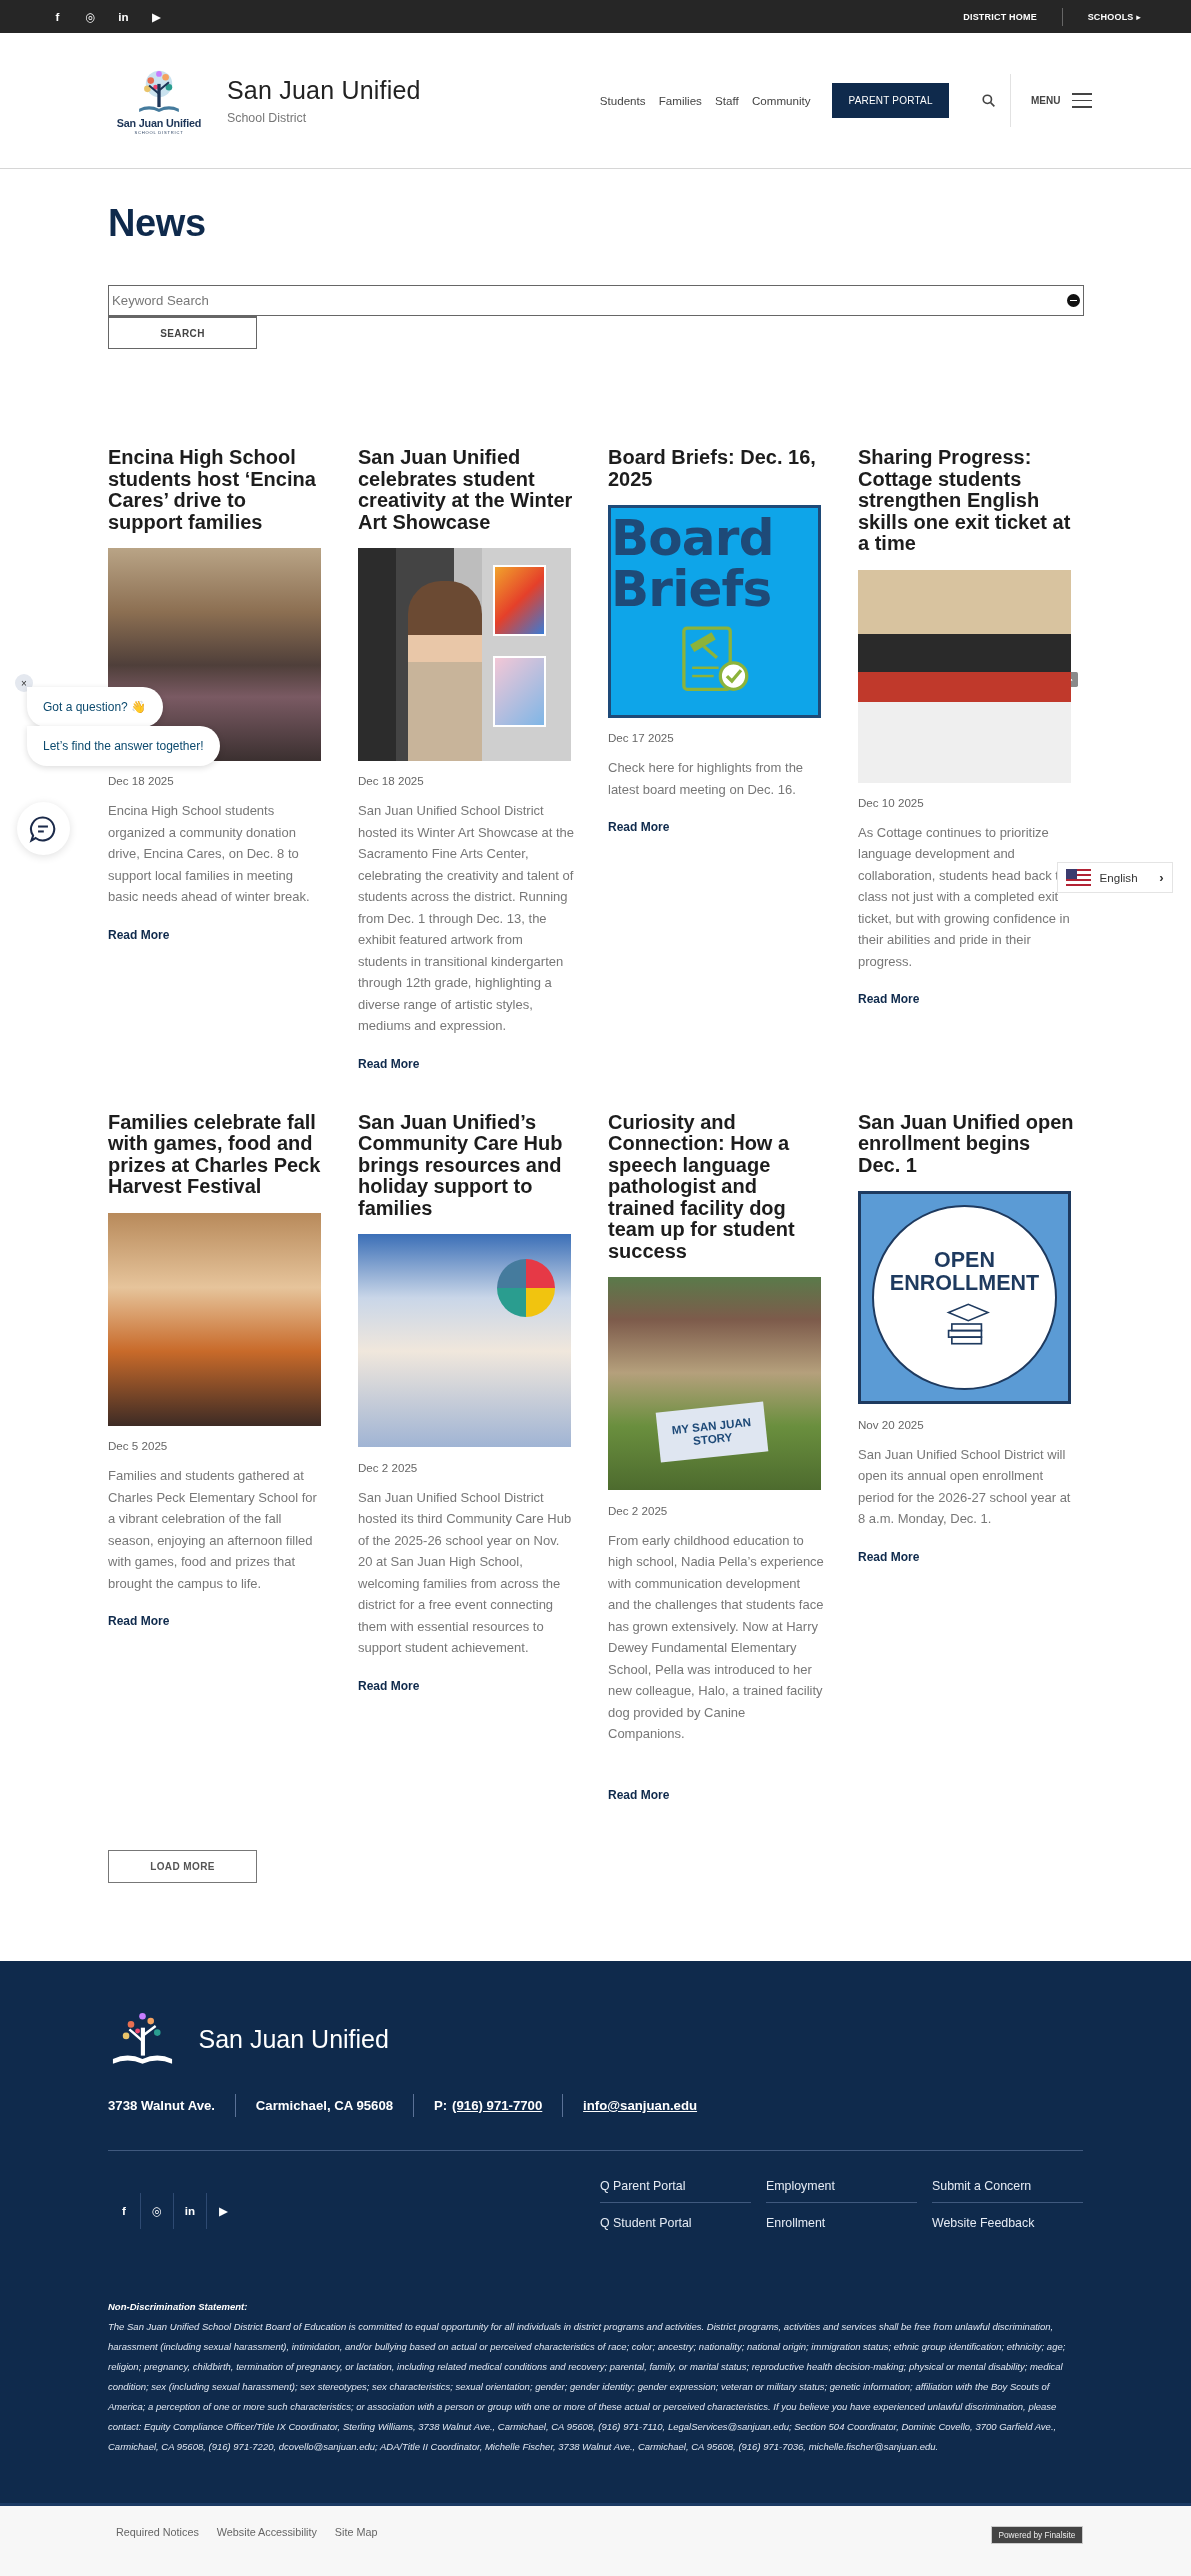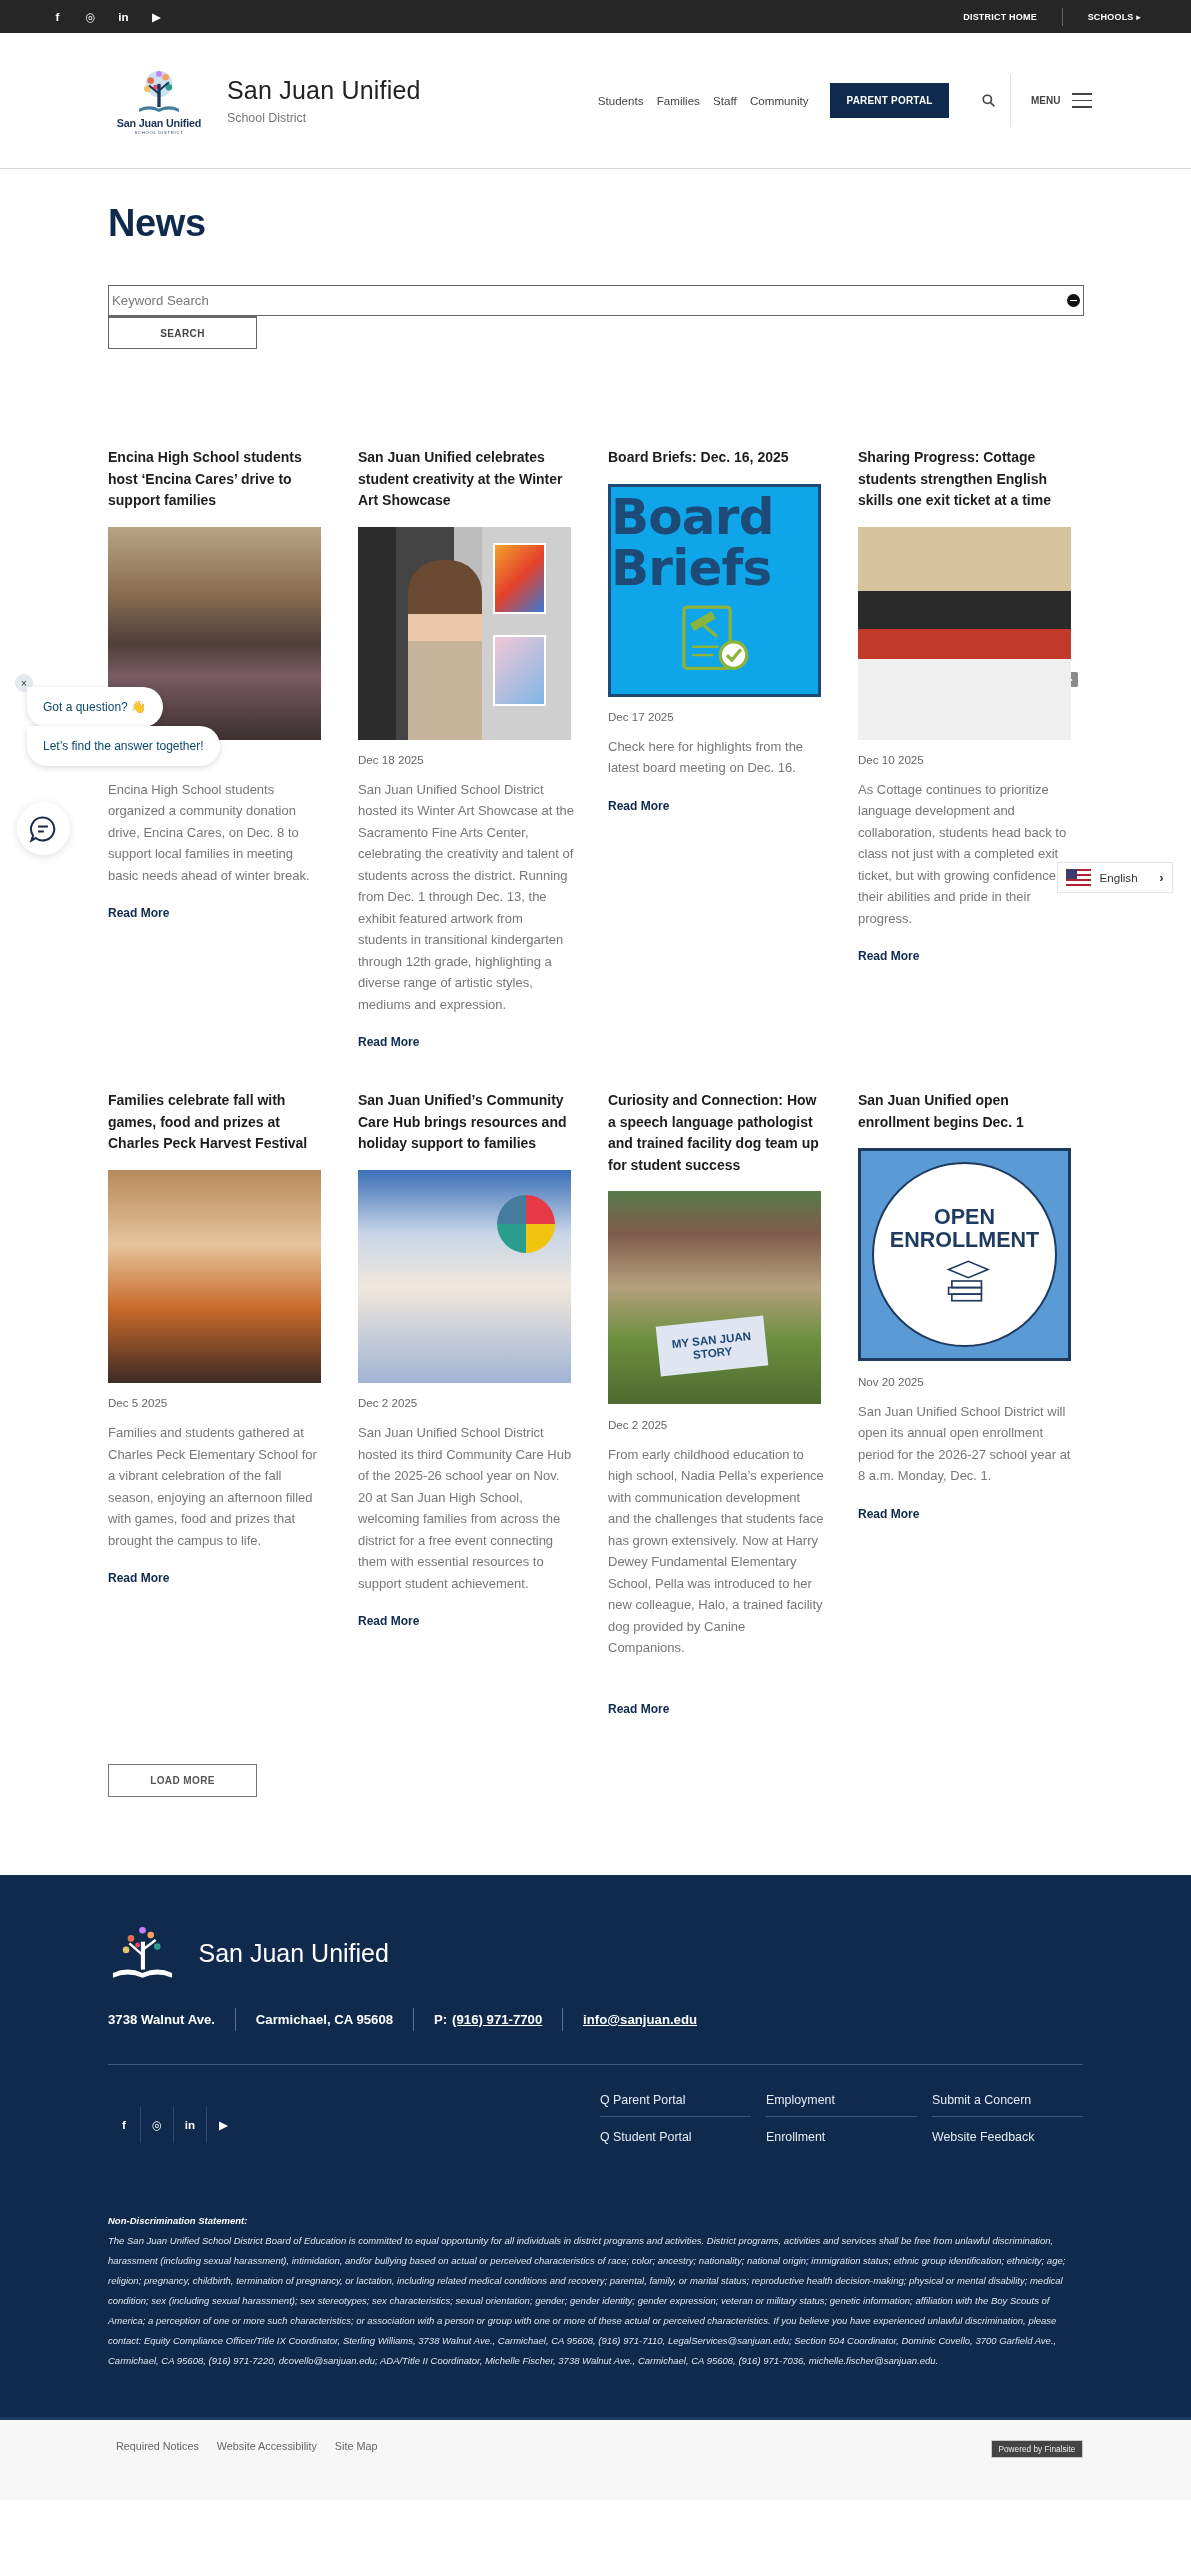--- a/index.html
+++ b/index.html
@@ -17,21 +17,21 @@
   .header { height: 136px; border-bottom: 1.7px solid #d6d6d6; display: flex; align-items: center; padding: 0 99px 0 116px; position: relative; }
   .logo { display: flex; align-items: center; gap: 25px; }
   .logo-mark { width: 86px; height: 69px; display: flex; flex-direction: column; align-items: center; justify-content: flex-end; }
   .logo-mark svg { display: block; }
   .logo-mark .lm1 { font-size: 10.8px; font-weight: bold; color: #1d3557; letter-spacing: -0.2px; }
   .logo-mark .lm2 { font-size: 4.1px; color: #1d3557; letter-spacing: 0.8px; margin-top: 0.8px; }
   .logo-text .title { font-size: 25px; color: #222; letter-spacing: 0.2px; }
   .logo-text .sub { font-size: 12.4px; color: #777; margin-top: 6.6px; }
   .main-nav { margin-left: auto; display: flex; align-items: center; }
   .main-nav .nav-link { font-size: 11.6px; color: #444; margin-right: 13.2px; font-weight: 500; cursor: pointer; }
-  .portal-btn { background: #0f2a4c; color: #fff; font-size: 10px; font-weight: bold; padding: 11.6px 16.5px; margin-left: 8.3px; letter-spacing: 0.2px; cursor: pointer; }
+  .portal-btn { background: #0f2a4c; color: #fff; font-size: 10px; font-weight: normal; padding: 11.6px 16.5px; margin-left: 8.3px; letter-spacing: 0.2px; cursor: pointer; }
   .search-ico { margin-left: 23px; width: 33px; display: flex; justify-content: center; cursor: pointer; }
   .nav-sep { width: 0.8px; height: 53px; background: #e2e2e2; margin-left: 5px; }
   .menu-btn { display: flex; align-items: center; gap: 11.6px; margin-left: 20px; font-size: 10px; font-weight: bold; color: #444; cursor: pointer; }
   .hamb { width: 20px; display: flex; flex-direction: column; gap: 5px; }
   .hamb i { display: block; height: 1.7px; background: #444; }
 
   
   .content { padding: 0 108px; position: relative; }
   .breadcrumb { padding-top: 43px; font-size: 9px; color: #333; letter-spacing: 0.4px; }
   .page-title { font-size: 38px; font-weight: bold; color: #0f2a4c; margin-top: 33px; letter-spacing: -0.4px; }
@@ -41,21 +41,21 @@
   .kw-field input::placeholder { color: #777; }
   .kw-clear { width: 13.2px; height: 13.2px; border-radius: 50%; background: #111; position: relative; cursor: pointer; }
   .kw-clear::after { content: ""; position: absolute; left: 3.3px; right: 3.3px; top: 5.8px; height: 1.7px; background: #fff; }
   .search-btn { width: 149px; height: 33px; border: 1.7px solid #666; border-top-width: 2.5px; background: #fff; font-size: 10px; font-weight: bold; color: #444; letter-spacing: 0.4px; cursor: pointer; font-family: "Liberation Sans", sans-serif; margin-top: 0; }
 
   .rss { position: absolute; right: 113px; top: 470px; width: 15px; height: 15px; background: #8a8a8a; border-radius: 1.7px; color: #fff; font-size: 8.3px; display: flex; align-items: center; justify-content: center; }
 
   .grid { display: grid; grid-template-columns: repeat(4, 217px); column-gap: 33px; margin-top: 98px; }
   .grid.row2 { margin-top: 41px; }
   .card { padding-right: 0; }
-  .card h3 { font-size: 14px; line-height: 21.5px; font-weight: bold; color: #1d1d1d; cursor: pointer; }
+  .card h3 { font-size: 20px; line-height: 21.5px; font-weight: bold; color: #1d1d1d; cursor: pointer; }
   .thumb { margin-top: 15px; width: 213px; height: 213px; overflow: hidden; position: relative; cursor: pointer; }
   .date { font-size: 11.6px; color: #666; margin-top: 13.2px; }
   .excerpt { font-size: 13px; line-height: 21.5px; color: #777; margin-top: 13.2px; }
   .read-more { display: inline-block; font-size: 12px; font-weight: bold; color: #0f2a4c; margin-top: 20px; cursor: pointer; }
 
   
   .ph-encina { background: linear-gradient(180deg,#b9a486 0%,#8c6f52 30%,#4f3f3a 55%,#7a5a63 70%,#3b3030 100%); }
   .ph-art { background: linear-gradient(90deg,#2c2c2c 0 18%,#444 18% 45%,#bdbdbd 45% 58%,#cfcfcf 58% 100%); }
   .ph-art .art1 { position:absolute; right:25px; top:16.5px; width:53px; height:71px; background: linear-gradient(135deg,#f1a32c,#e5402a,#3a7bd5); border:2.5px solid #fff; }
   .ph-art .art2 { position:absolute; right:25px; top:108px; width:53px; height:71px; background: linear-gradient(135deg,#f3c7d6,#7fb6e6); border:2.5px solid #fff; }

